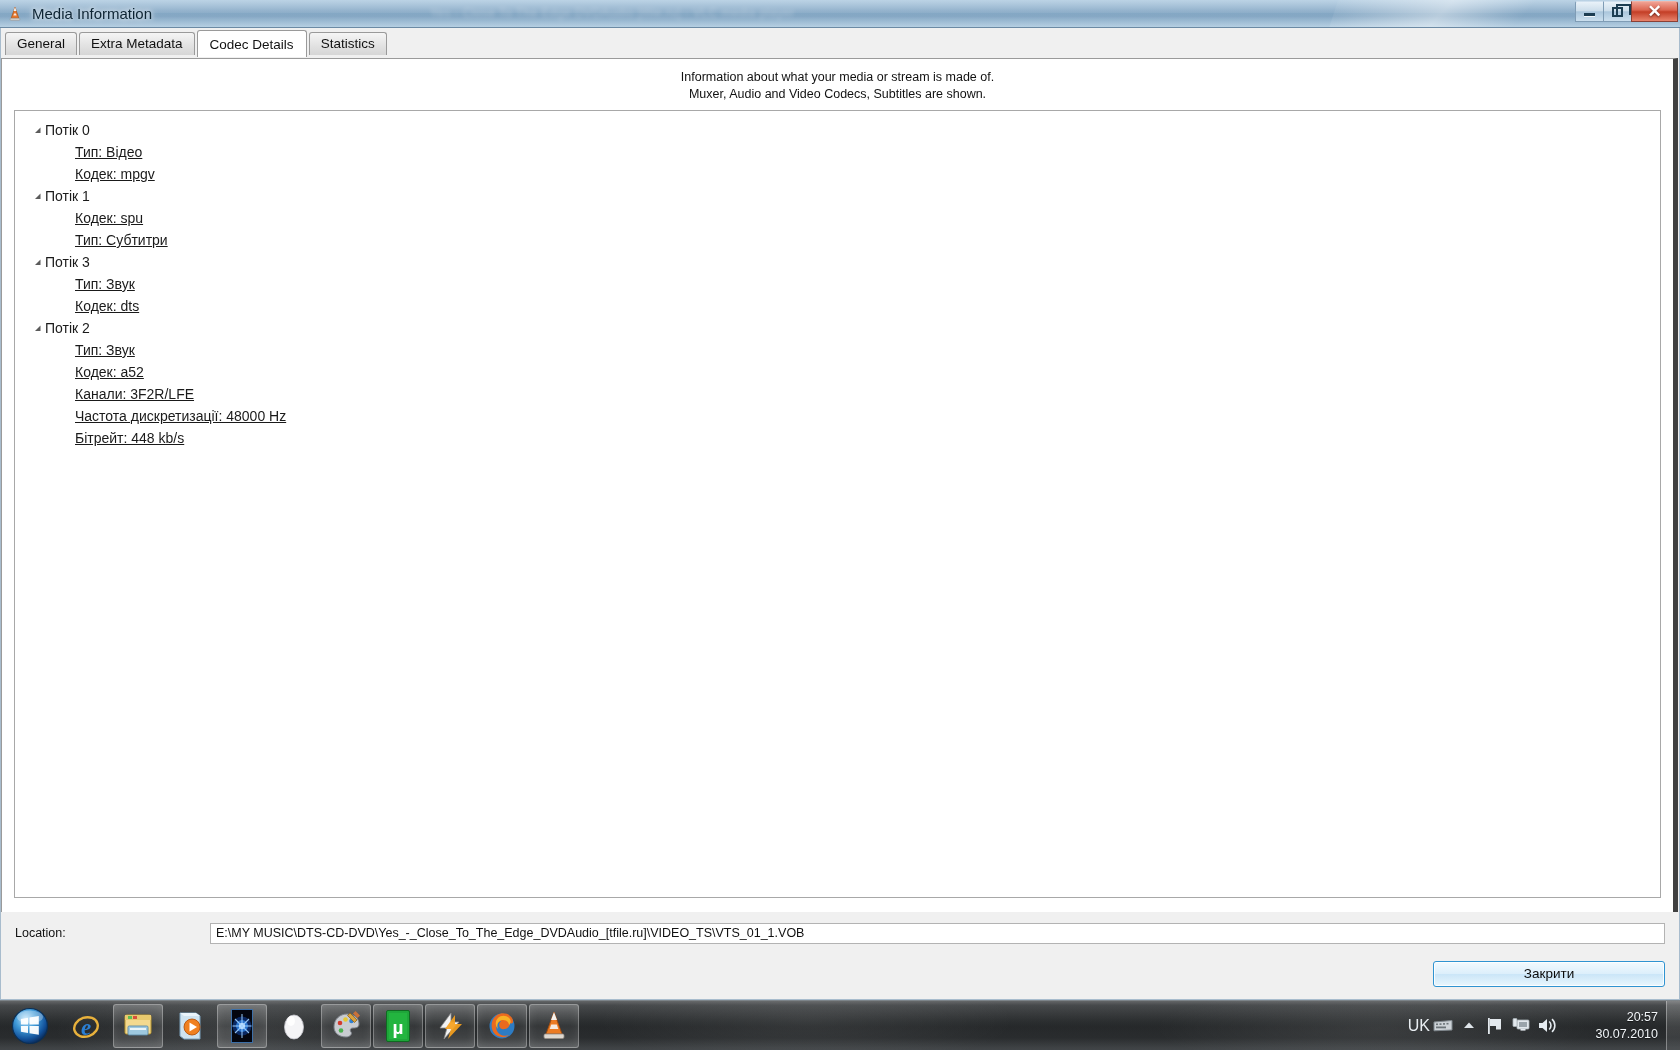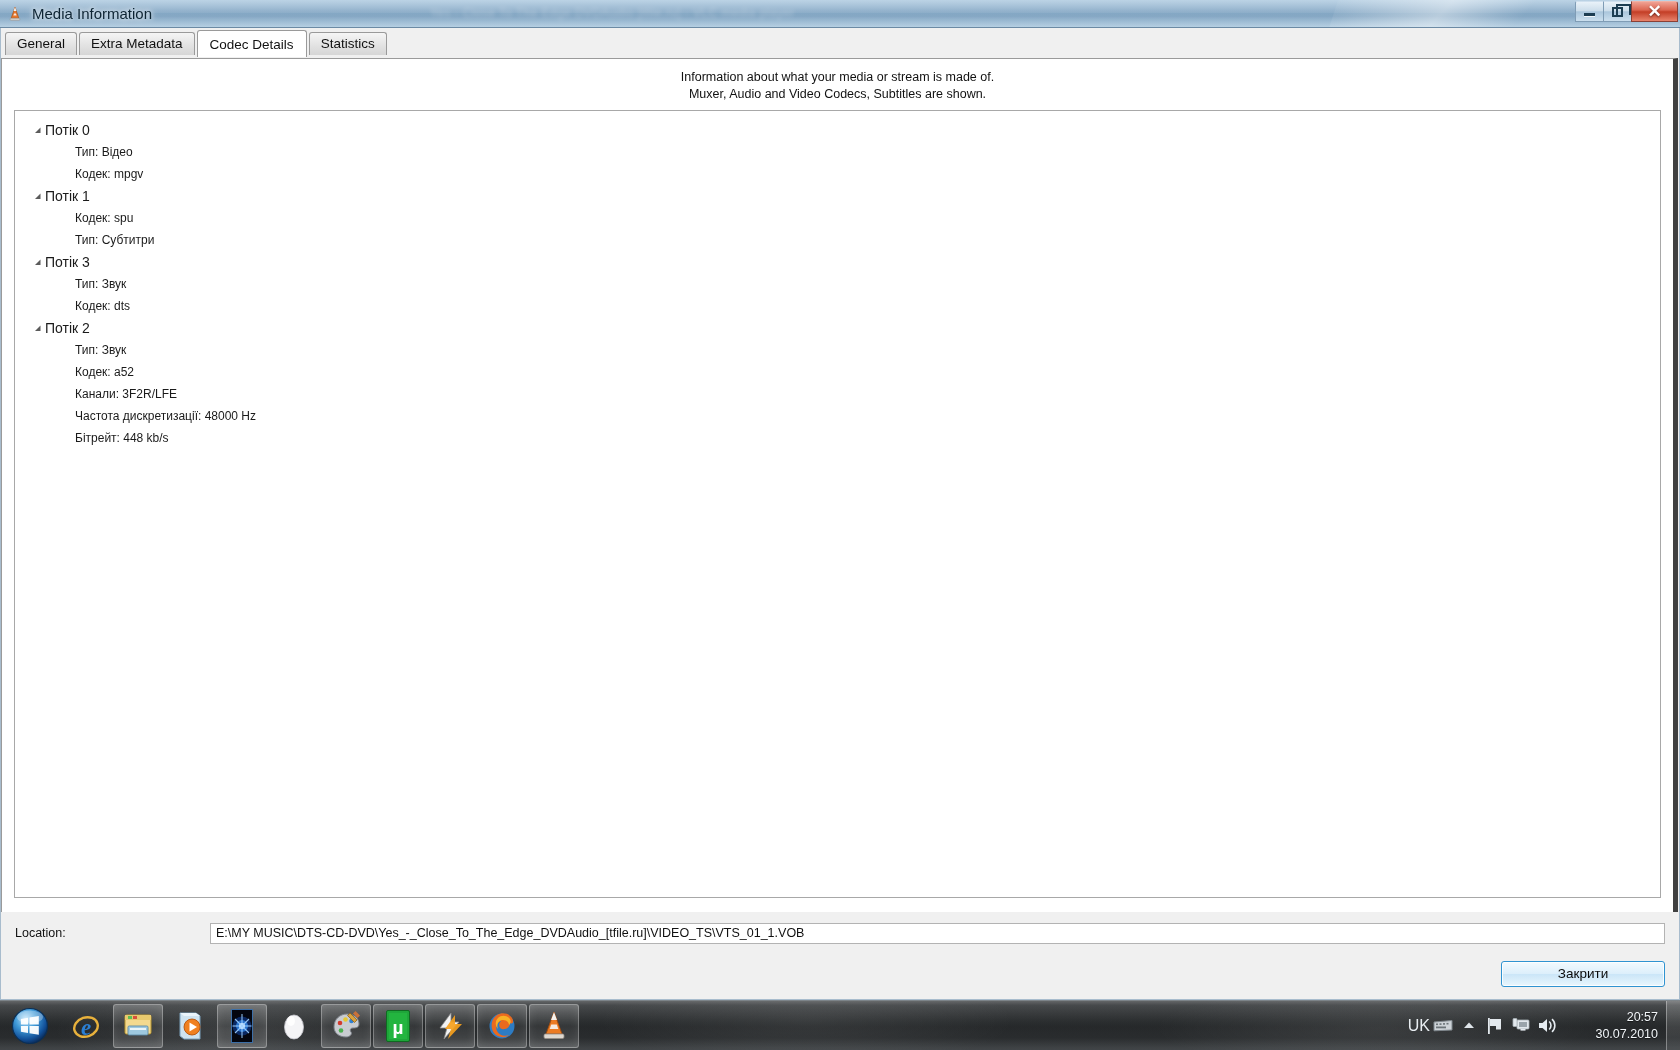--- a/index.html
+++ b/index.html
@@ -240,21 +240,21 @@
     width: 16px;
     flex: 0 0 16px;
     display: flex;
     align-items: center;
     justify-content: center;
   }
   .node .twisty svg { display: block; }
   .node.child {
     padding-left: 60px;
   }
-  .node.child .lbl { font-size: 12px; }
+  .node.child .lbl { font-size: 14px; text-decoration: underline; }
 
   
   #locrow {
     height: 42px;
     flex: 0 0 42px;
     display: flex;
     align-items: center;
     padding: 0 14px;
     background: #f0f0f0;
   }
@@ -283,21 +283,21 @@
     height: 46px;
     flex: 0 0 46px;
     display: flex;
     align-items: center;
     justify-content: flex-end;
     padding: 0 14px 6px 0;
     background: #f0f0f0;
     border-bottom: 1px solid #a8bccd;
   }
   #closebtn {
-    width: 164px;
+    width: 232px;
     height: 26px;
     border: 1px solid #2f93d1;
     border-radius: 3px;
     background: linear-gradient(180deg, #f2fafe 0%, #ddeffb 48%, #cbe6f8 52%, #e9f6fd 100%);
     box-shadow: inset 0 0 0 1px rgba(255,255,255,0.85);
     display: flex;
     align-items: center;
     justify-content: center;
     font-size: 13.5px;
     color: #0a0a0a;

